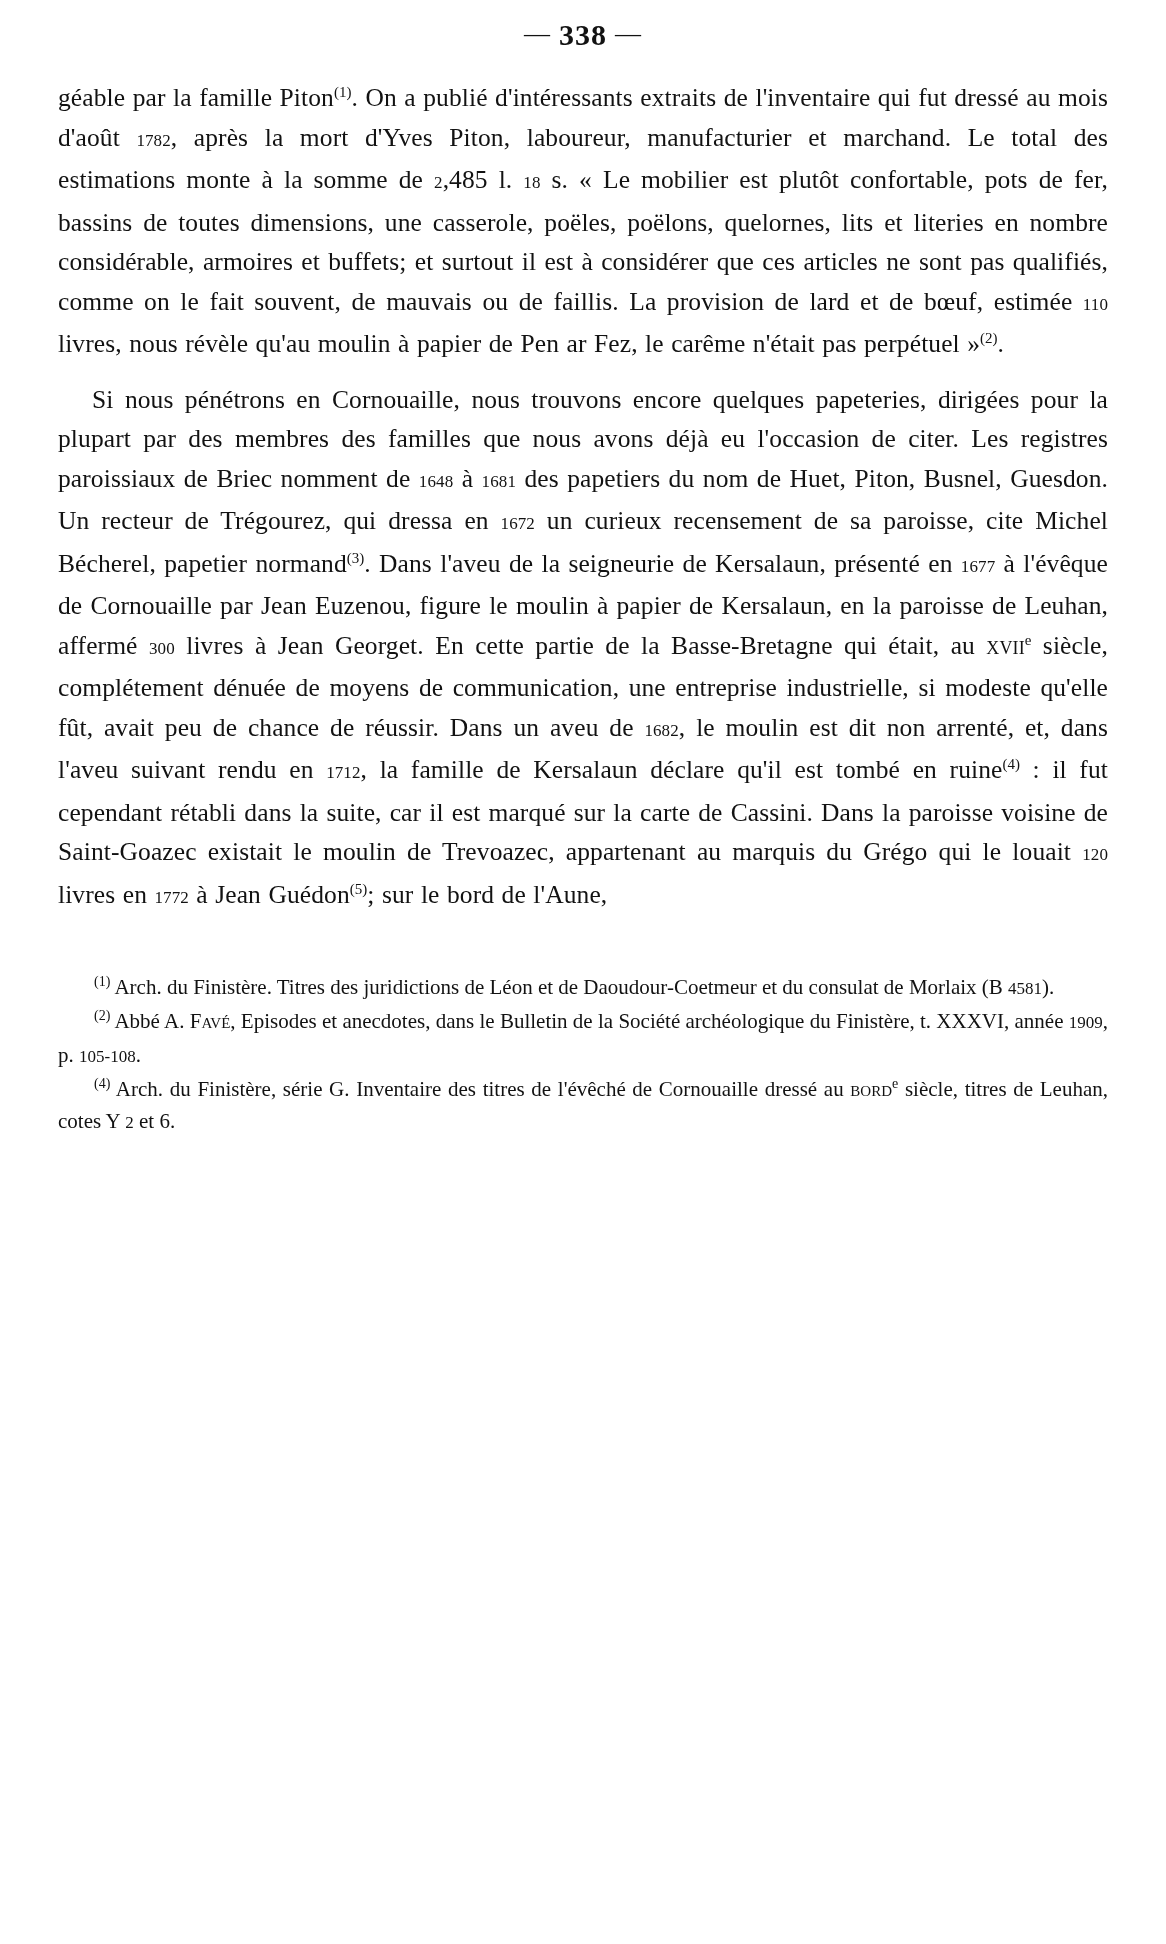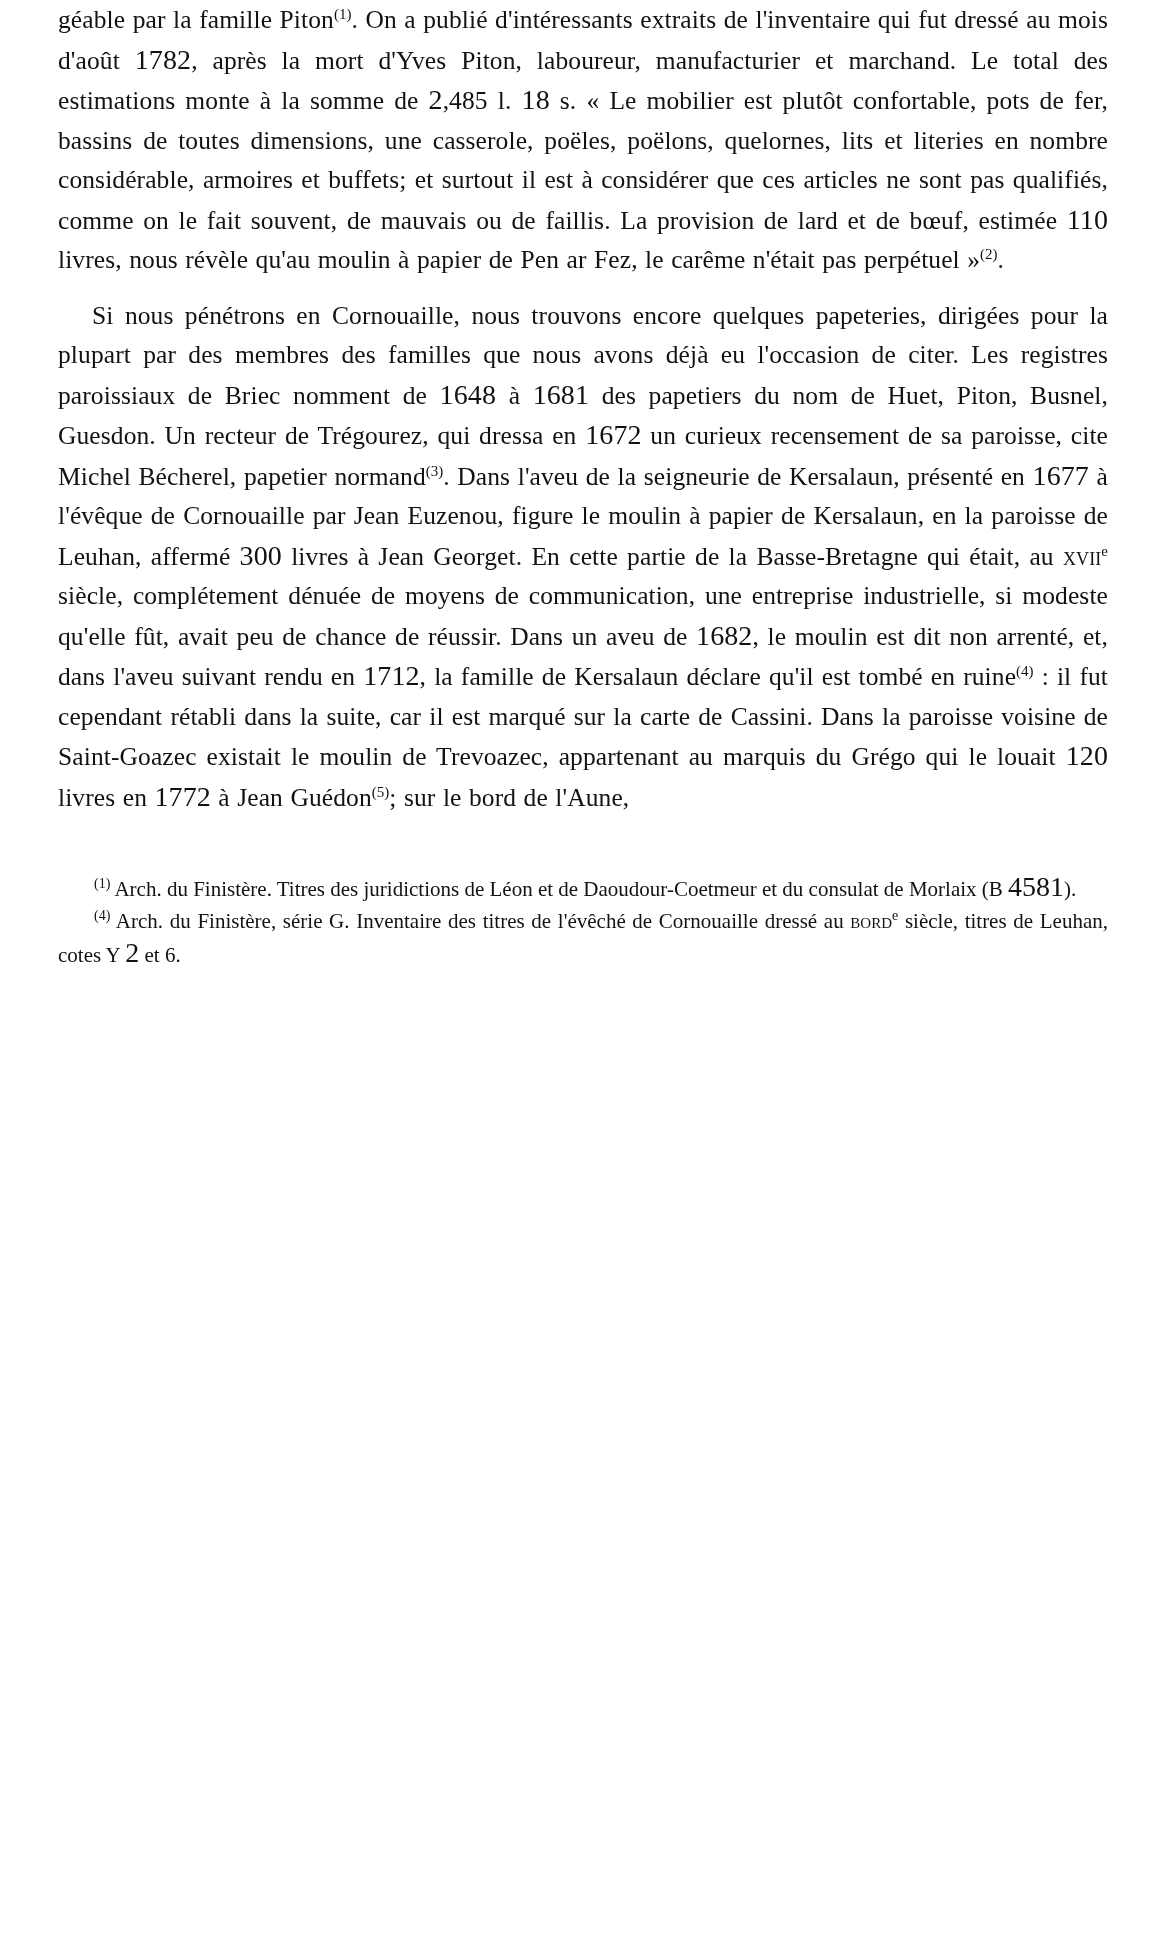--- a/index.html
+++ b/index.html
@@ -72,41 +72,45 @@
     text-align: justify;
   }
   .footnotes p {
     margin: 0 0 0 0;
     text-indent: 36px;
   }
   .footnotes sup.note {
     font-size: 14px;
   }
   .digit-sm {
-    font-size: 28px;
+    font-size: 17px;
   }
 </style>
 </head>
 <body>
 
 <div class="page">
 
+  <div class="page-header">
+    <span class="dash">—</span><span>338</span><span class="dash">—</span>
+  </div>
 
   <div class="body-col">
 
     <p class="para">géable par la famille Piton<sup class="note">(1)</sup>. On a publié d'intéressants extraits de l'inventaire qui fut dressé au mois d'août <span class="digit-sm">1782</span>, après la mort d'Yves Piton, laboureur, manufacturier et marchand. Le total des estimations monte à la somme de <span class="digit-sm">2</span>,485 l. <span class="digit-sm">18</span> s. « Le mobilier est plutôt confortable, pots de fer, bassins de toutes dimensions, une casserole, poëles, poëlons, quelornes, lits et literies en nombre considérable, armoires et buffets; et surtout il est à considérer que ces articles ne sont pas qualifiés, comme on le fait souvent, de <span class="it">mauvais</span> ou de <span class="it">faillis</span>. La provision de lard et de bœuf, estimée <span class="digit-sm">110</span> livres, nous révèle qu'au moulin à papier de Pen ar Fez, le carême n'était pas perpétuel »<sup class="note">(2)</sup>.</p>
 
     <p class="para indent">Si nous pénétrons en Cornouaille, nous trouvons encore quelques papeteries, dirigées pour la plupart par des membres des familles que nous avons déjà eu l'occasion de citer. Les registres paroissiaux de Briec nomment de <span class="digit-sm">1648</span> à <span class="digit-sm">1681</span> des papetiers du nom de Huet, Piton, Busnel, Guesdon. Un recteur de Trégourez, qui dressa en <span class="digit-sm">1672</span> un curieux recensement de sa paroisse, cite Michel Bécherel, papetier normand<sup class="note">(3)</sup>. Dans l'aveu de la seigneurie de Kersalaun, présenté en <span class="digit-sm">1677</span> à l'évêque de Cornouaille par Jean Euzenou, figure le moulin à papier de Kersalaun, en la paroisse de Leuhan, affermé <span class="digit-sm">300</span> livres à Jean Georget. En cette partie de la Basse-Bretagne qui était, au <span class="sc">xvii</span><sup class="note">e</sup> siècle, complétement dénuée de moyens de communication, une entreprise industrielle, si modeste qu'elle fût, avait peu de chance de réussir. Dans un aveu de <span class="digit-sm">1682</span>, le moulin est dit non arrenté, et, dans l'aveu suivant rendu en <span class="digit-sm">1712</span>, la famille de Kersalaun déclare qu'il est tombé en ruine<sup class="note">(4)</sup> : il fut cependant rétabli dans la suite, car il est marqué sur la carte de Cassini. Dans la paroisse voisine de Saint-Goazec existait le moulin de Trevoazec, appartenant au marquis du Grégo qui le louait <span class="digit-sm">120</span> livres en <span class="digit-sm">1772</span> à Jean Guédon<sup class="note">(5)</sup>; sur le bord de l'Aune,</p>
 
   </div>
 
   <div class="footnotes">
 
     <p><sup class="note">(1)</sup> Arch. du Finistère. Titres des juridictions de Léon et de Daoudour-Coetmeur et du consulat de Morlaix (B <span class="digit-sm">4581</span>).</p>
 
+    <p><sup class="note">(2)</sup> Abbé A. F<span class="sc">avé</span>, <span class="it">Episodes et anecdotes</span>, dans le <span class="it">Bulletin de la Société archéologique du Finistère</span>, t. XXXVI, année <span class="digit-sm">1909</span>, p. <span class="digit-sm">105-108</span>.</p>
 
 
     <p><sup class="note">(4)</sup> Arch. du Finistère, série G. Inventaire des titres de l'évêché de Cornouaille dressé au <span class="sc">bord</span><sup class="note">e</sup> siècle, titres de Leuhan, cotes Y <span class="digit-sm">2</span> et 6.</p>
 
 
   </div>
 
 </div>
 
 </body></html>

